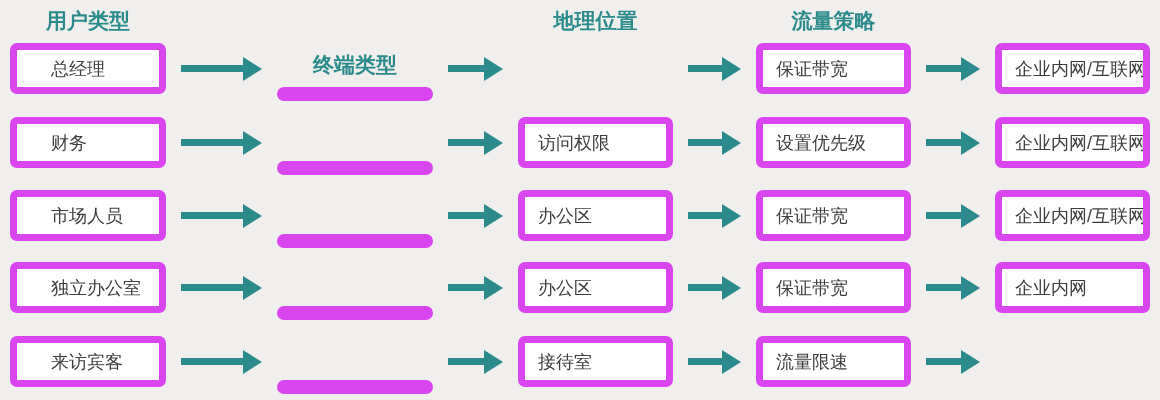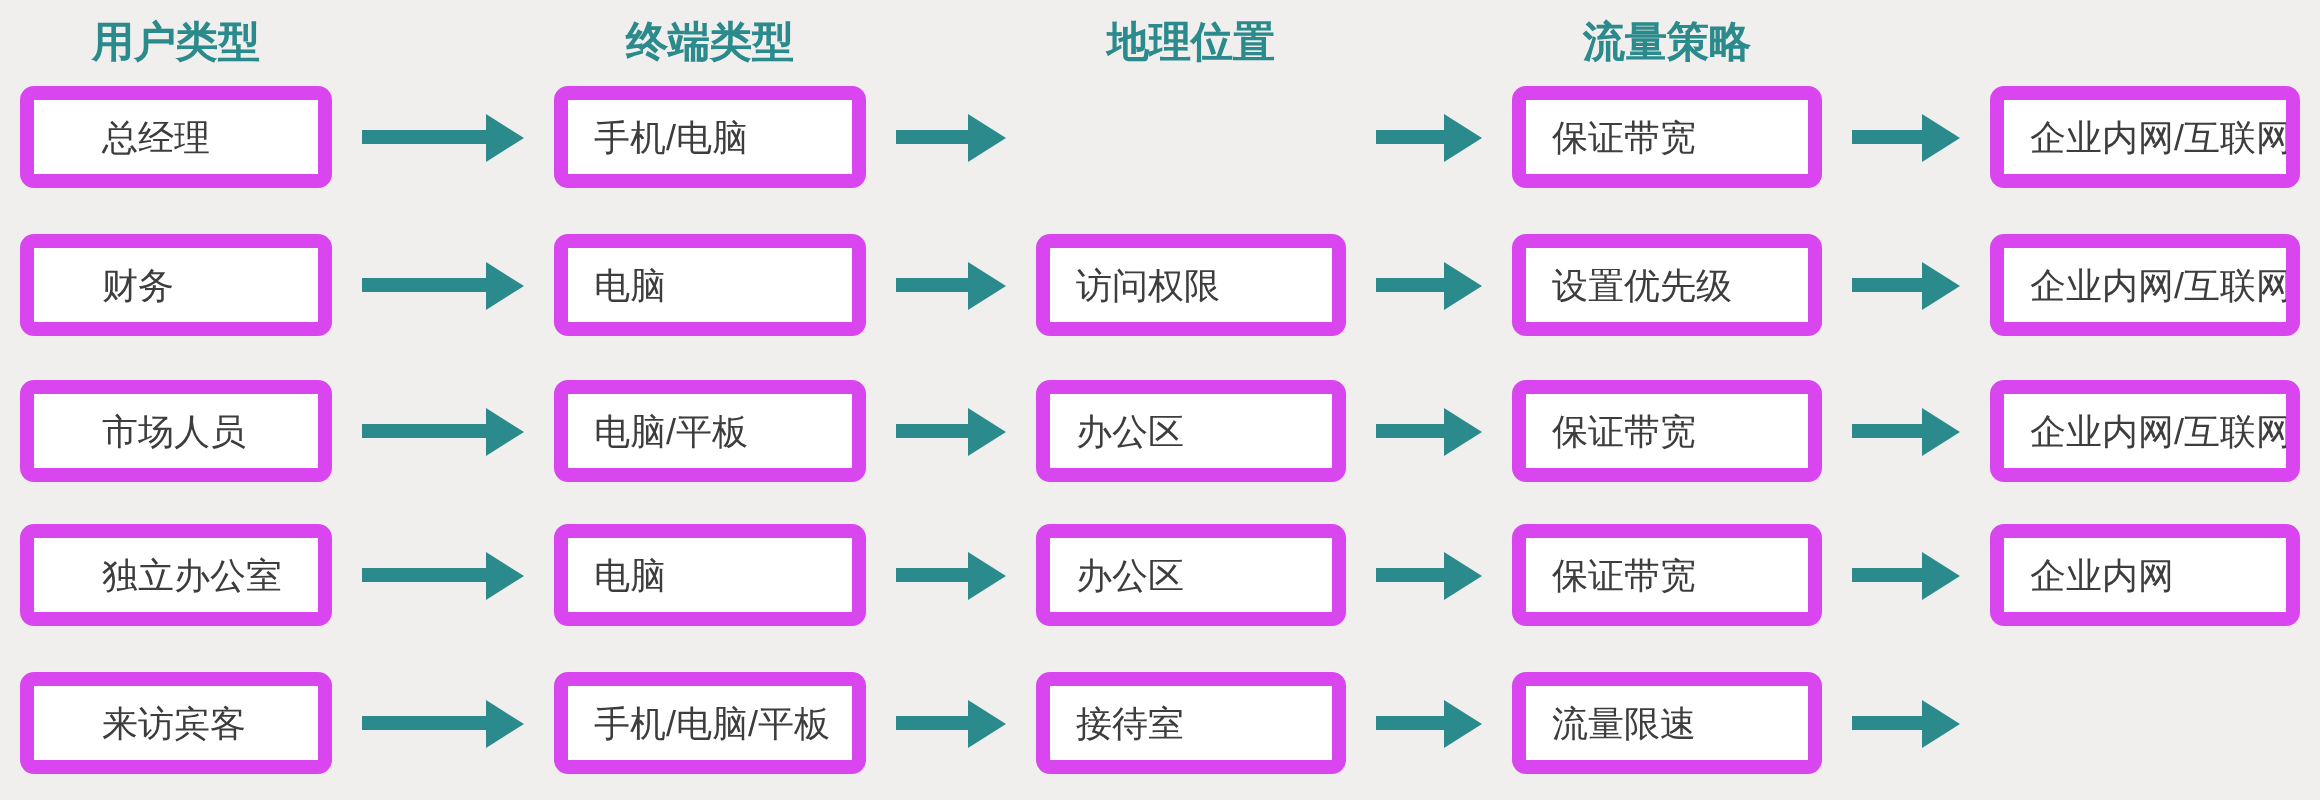--- a/index.html
+++ b/index.html
@@ -47,21 +47,21 @@
   }
   .arrow .shaft { flex: 1; height: 7px; background: #2b8a8c; }
   .arrow .head {
     width: 0; height: 0;
     border-left: 19px solid #2b8a8c;
     border-top: 12px solid transparent;
     border-bottom: 12px solid transparent;
   }
   
   .c1 { grid-column: 2; } .g1 { grid-column: 3; }
-  .c2 { grid-column: 4; } .g2 { grid-column: 5; }
+  .c2 { grid-column: 4; margin-top: 44px; } .g2 { grid-column: 5; }
   .c3 { grid-column: 6; } .g3 { grid-column: 7; }
   .c4 { grid-column: 8; } .g4 { grid-column: 9; }
   .c5 { grid-column: 10; }
   
   .r1 { grid-row: 2; } .r2 { grid-row: 4; } .r3 { grid-row: 6; text-align: right; }
   .r4 { grid-row: 8; } .r5 { grid-row: 10; }
 </style>
 </head>
 <body>
 

